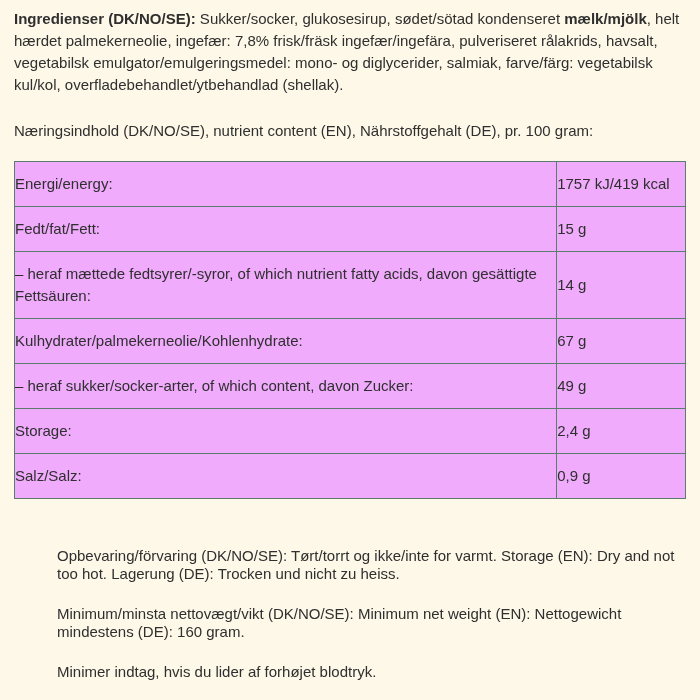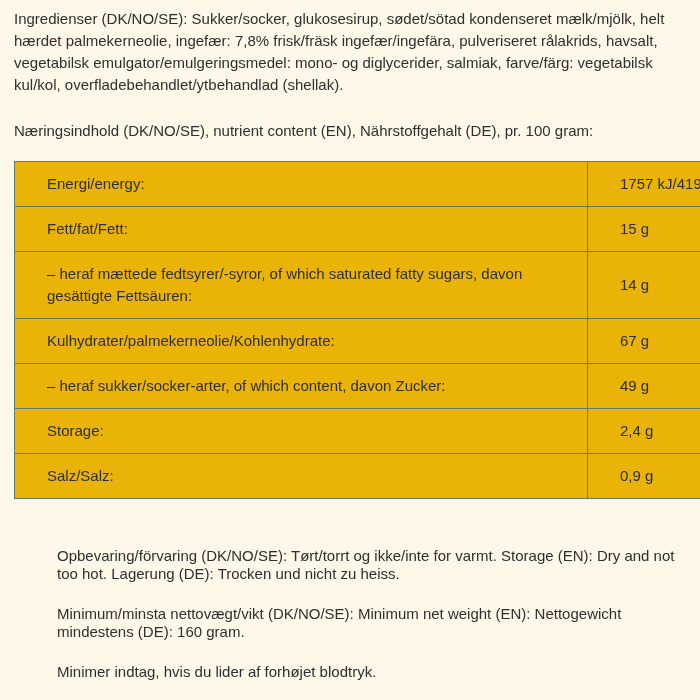--- a/index.html
+++ b/index.html
@@ -18,40 +18,40 @@
     padding: 8px 14px 0 14px;
     overflow: hidden;
   }
   p {
     margin: 0;
   }
   .ingredients-para {
     margin-bottom: 24px;
   }
   .bold {
-    font-weight: normal;
+    font-weight: bold;
   }
   .nutrition-heading {
     font-weight: normal;
     margin-bottom: 19px;
   }
   table.nutrition-table {
     border-collapse: collapse;
     width: 672px;
     margin-bottom: 48px;
     table-layout: fixed;
   }
   table.nutrition-table td {
     border: 1.5px solid #5b7d6e;
-    padding: 11px 32px;
+    padding: 11px 0;
     vertical-align: middle;
     font-size: 15px;
     line-height: 22px;
     color: #2f2f2f;
-    background: #eab308;
+    background: #f0abfc;
   }
   td.label-cell {
     width: 508px;
   }
   td.value-cell {
     width: 120px;
   }
   .bottom-para {
     line-height: 18px;
     margin-bottom: 22px;
@@ -68,25 +68,25 @@
 
 <p class="nutrition-heading">Næringsindhold (DK/NO/SE), nutrient content (EN), Nährstoffgehalt (DE), pr. 100 gram:</p>
 
 <table class="nutrition-table">
   <tbody>
     <tr>
       <td class="label-cell">Energi/energy:</td>
       <td class="value-cell">1757 kJ/419 kcal</td>
     </tr>
     <tr>
-      <td class="label-cell">Fett/fat/Fett:</td>
+      <td class="label-cell">Fedt/fat/Fett:</td>
       <td class="value-cell">15 g</td>
     </tr>
     <tr>
-      <td class="label-cell">– heraf mættede fedtsyrer/-syror, of which saturated fatty sugars, davon gesättigte Fettsäuren:</td>
+      <td class="label-cell">– heraf mættede fedtsyrer/-syror, of which nutrient fatty acids, davon gesättigte Fettsäuren:</td>
       <td class="value-cell">14 g</td>
     </tr>
     <tr>
       <td class="label-cell">Kulhydrater/palmekerneolie/Kohlenhydrate:</td>
       <td class="value-cell">67 g</td>
     </tr>
     <tr>
       <td class="label-cell">– heraf sukker/socker-arter, of which content, davon Zucker:</td>
       <td class="value-cell">49 g</td>
     </tr>

